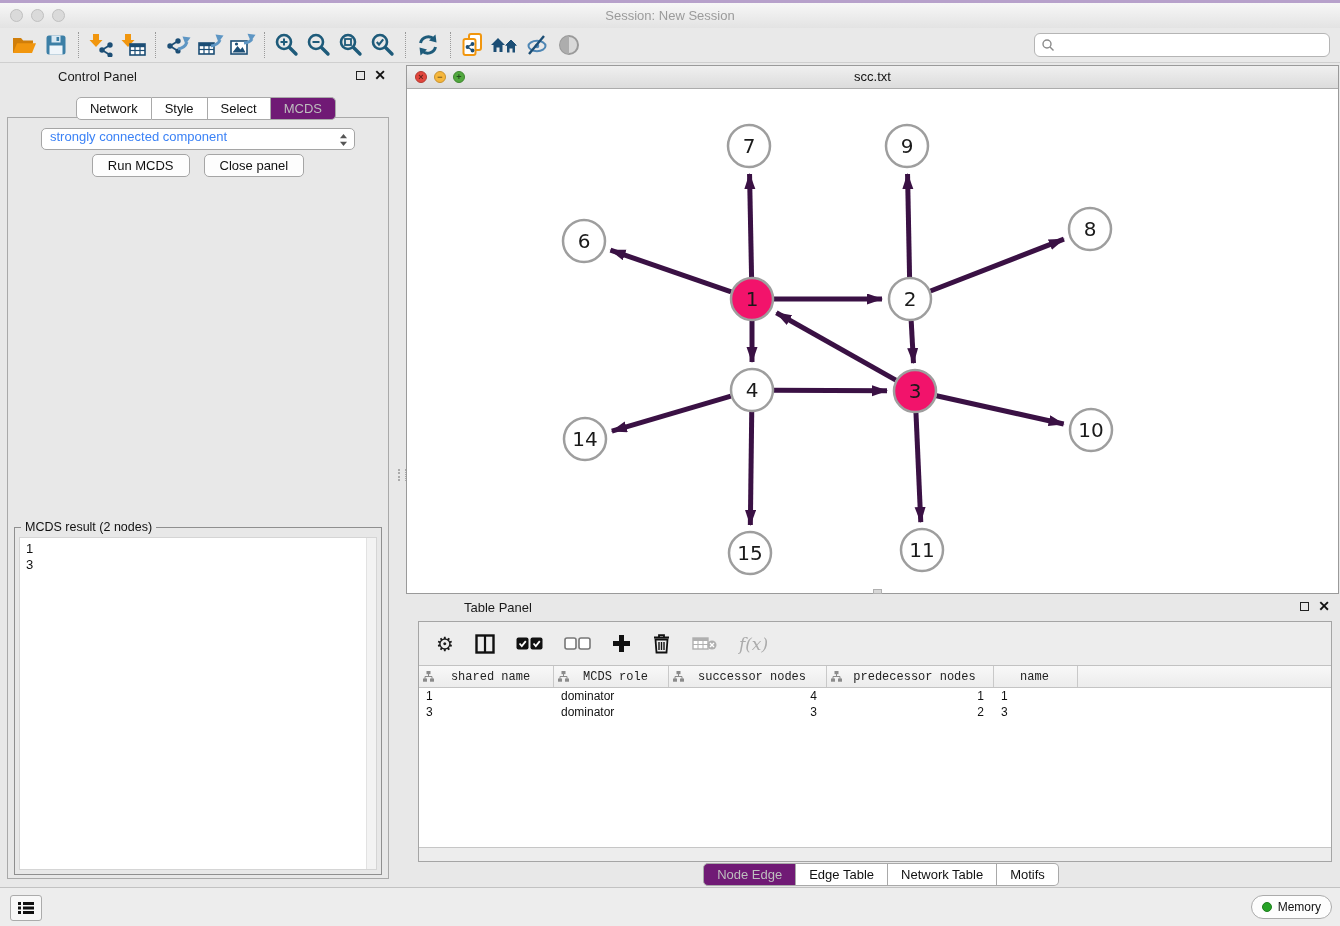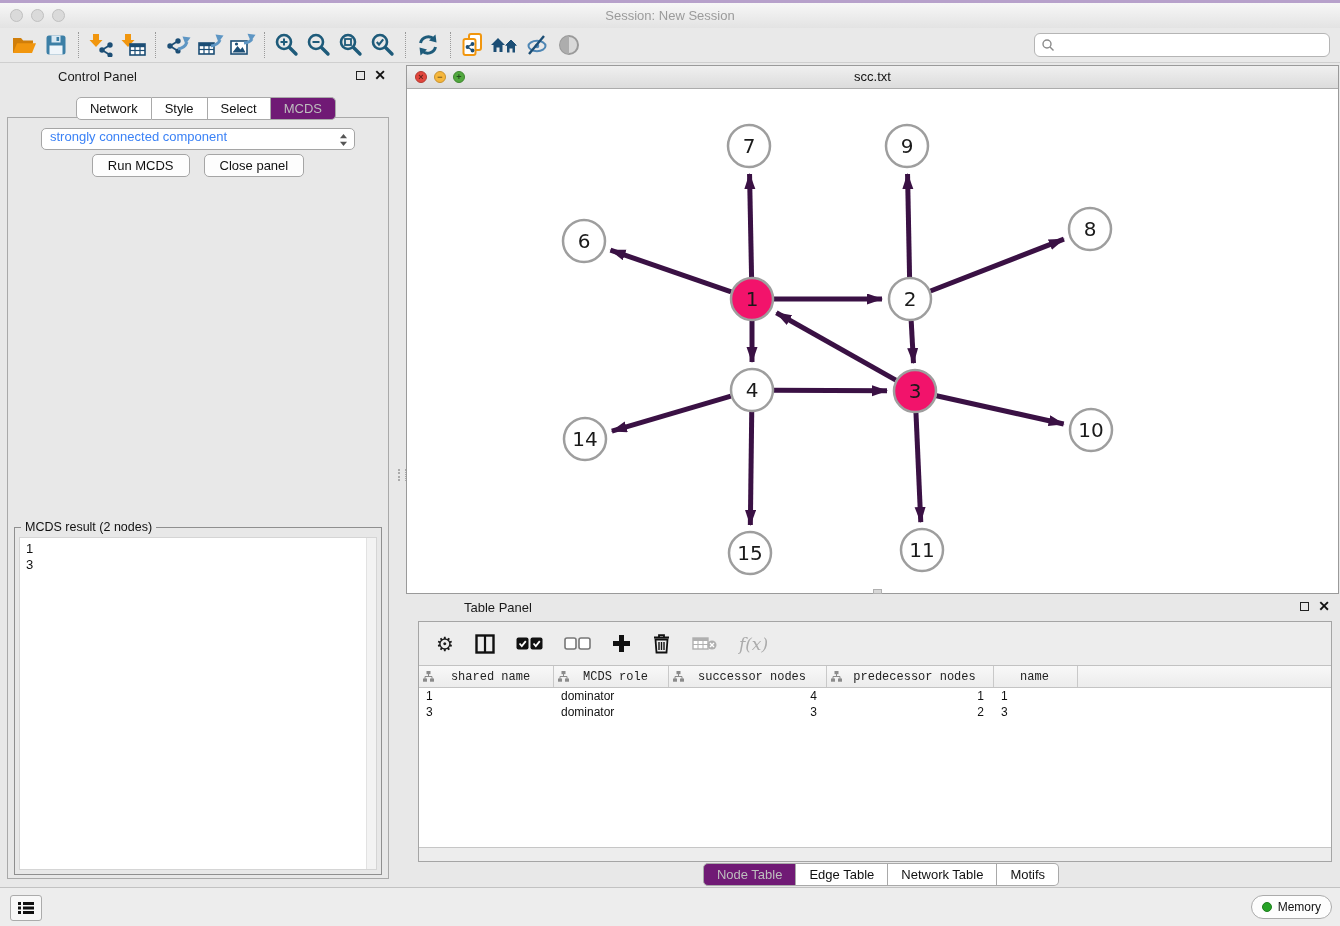--- a/index.html
+++ b/index.html
@@ -513,21 +513,21 @@
             <div class="td" style="width: 135px;">3</div>
             <div class="td" style="width: 115px;">dominator</div>
             <div class="td r" style="width: 158px;">3</div>
             <div class="td r" style="width: 167px;">2</div>
             <div class="td" style="width: 84px;">3</div>
           </div>
         </div>
       <div class="tp-scroll"></div>
     </div>
     <div class="tp-tabs tabs">
-        <span class="tab sel">Node Table</span>
+        <span class="tab sel">Node Edge</span>
         <span class="tab">Edge Table</span>
         <span class="tab">Network Table</span>
         <span class="tab">Motifs</span>
       </div>
   </div>
 
   <div class="status">
     <div class="list-btn">
       <svg width="16" height="14" viewBox="0 0 16 14">
         <g fill="#111">

